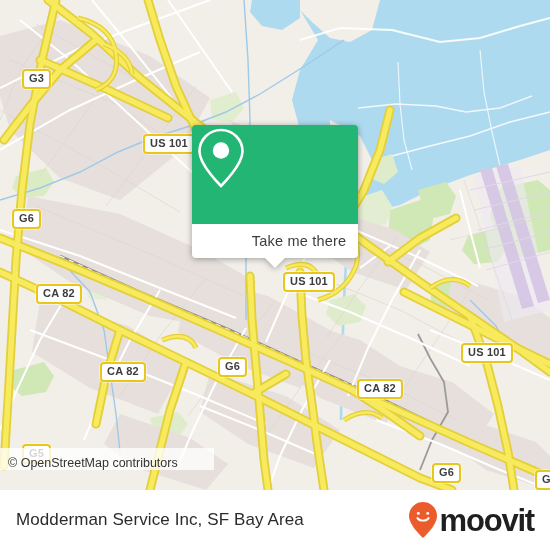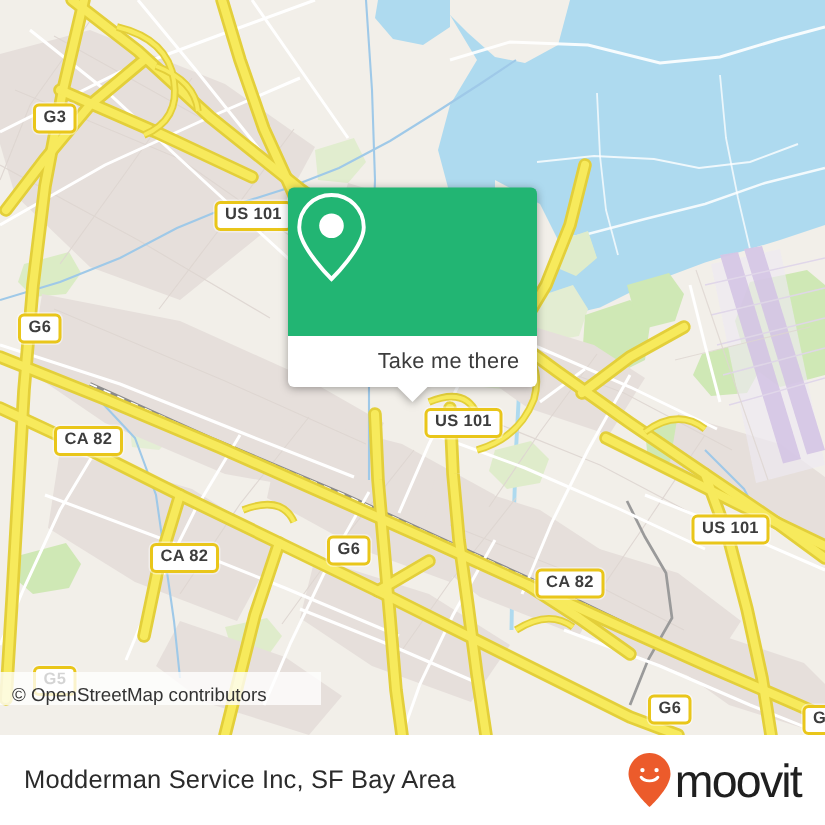--- a/index.html
+++ b/index.html
@@ -92,21 +92,21 @@
     display:flex;align-items:center;justify-content:space-between;
     padding:0 16px;box-sizing:border-box;
     overflow:hidden;
     gap:24px;
   }
   .footer-title{
     color:#2b2b2b;font-size:17px;white-space:nowrap;letter-spacing:0.1px;
   }
   .brand{display:flex;align-items:center;gap:2px;}
   .brand-word{
-    color:#1f1f1f;font-size:31px;font-weight:normal;letter-spacing:-1.2px;
+    color:#1f1f1f;font-size:31px;font-weight:bold;letter-spacing:-1.2px;
     line-height:31px;
   }
 </style>
 </head>
 <body>
 
 <div id="app">
 
   <div class="map">
 

